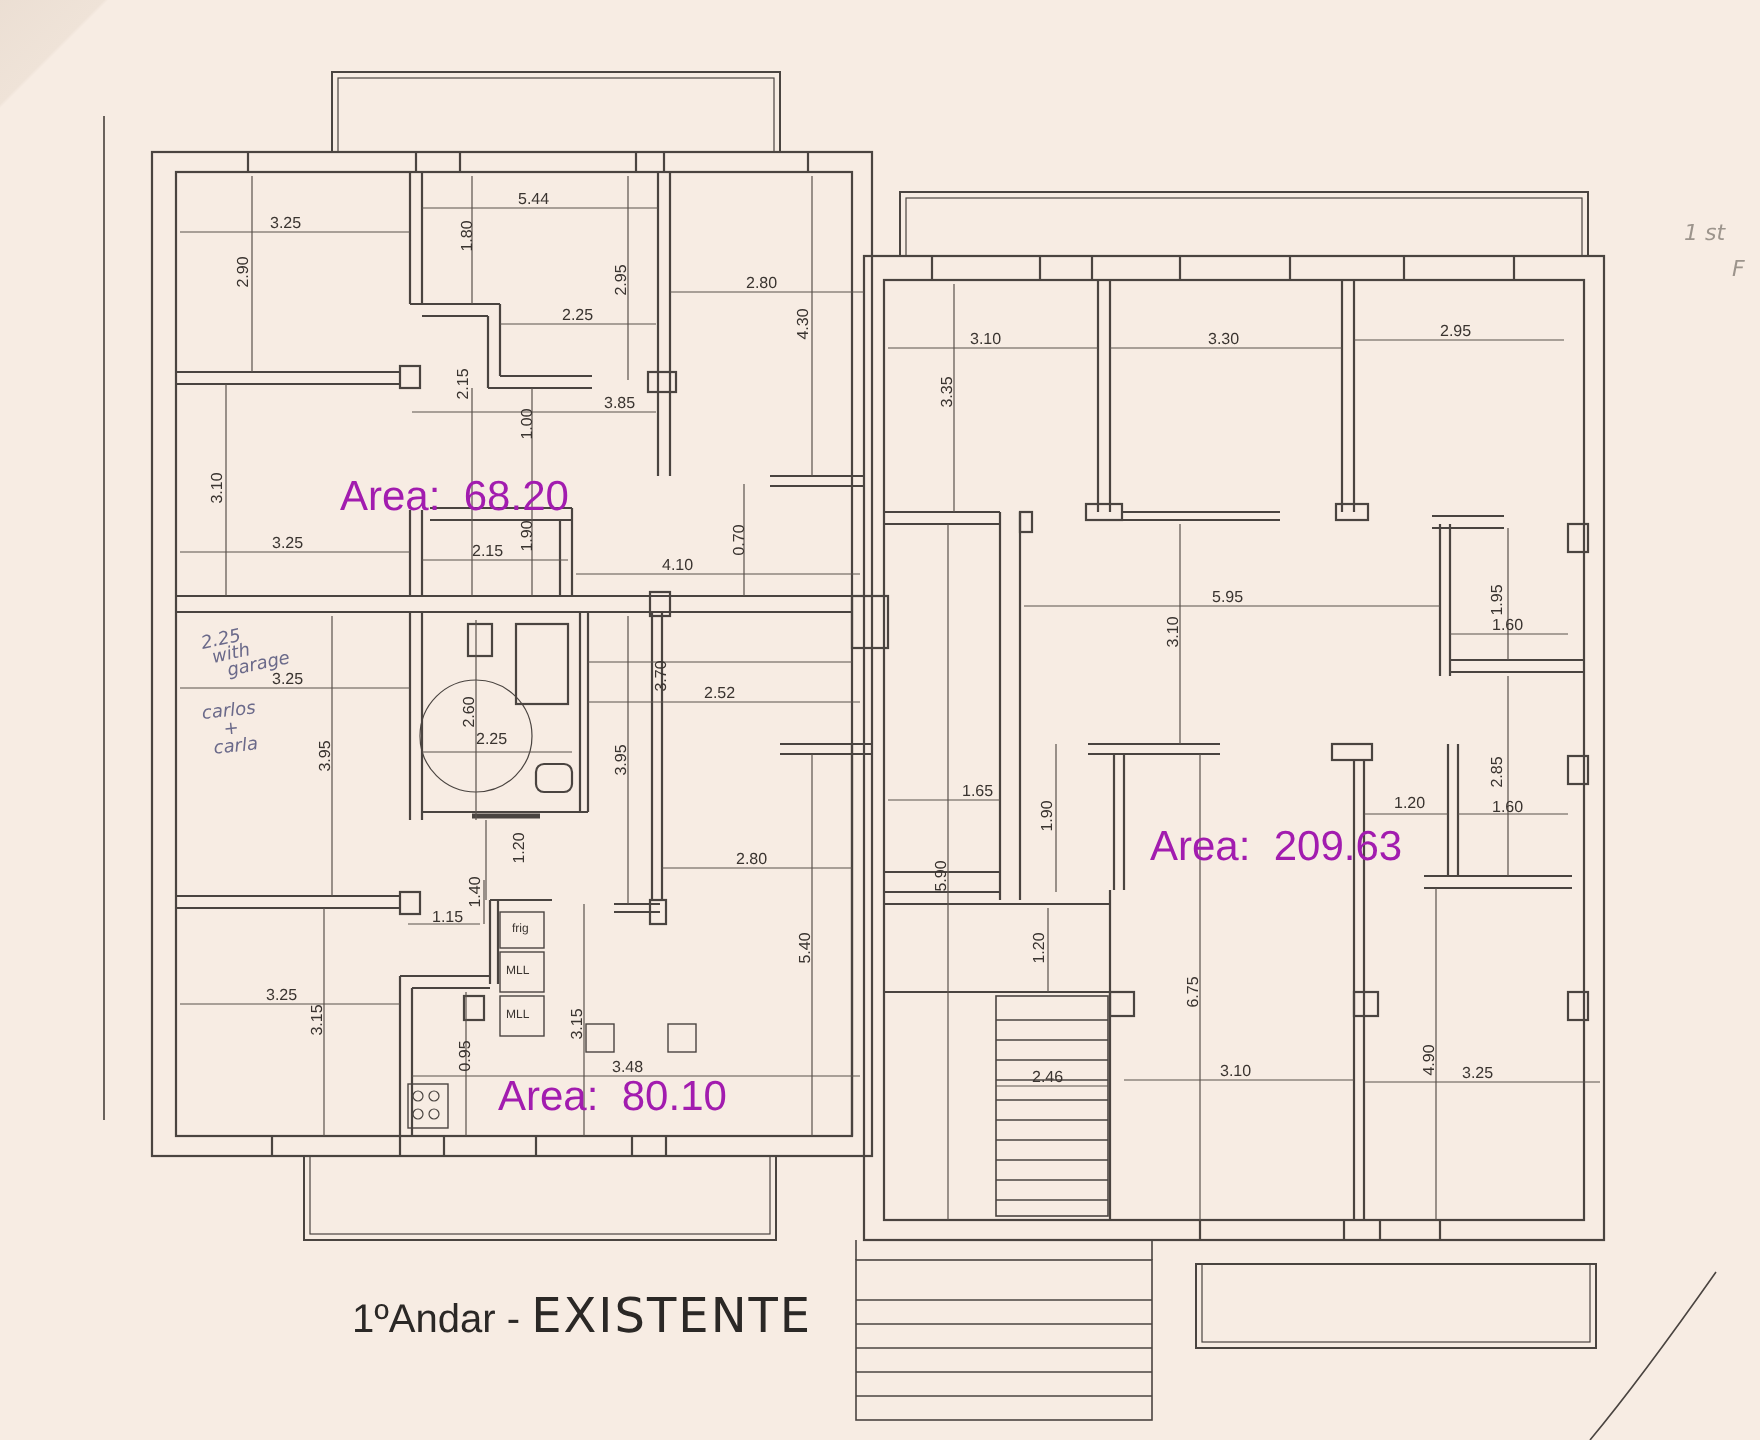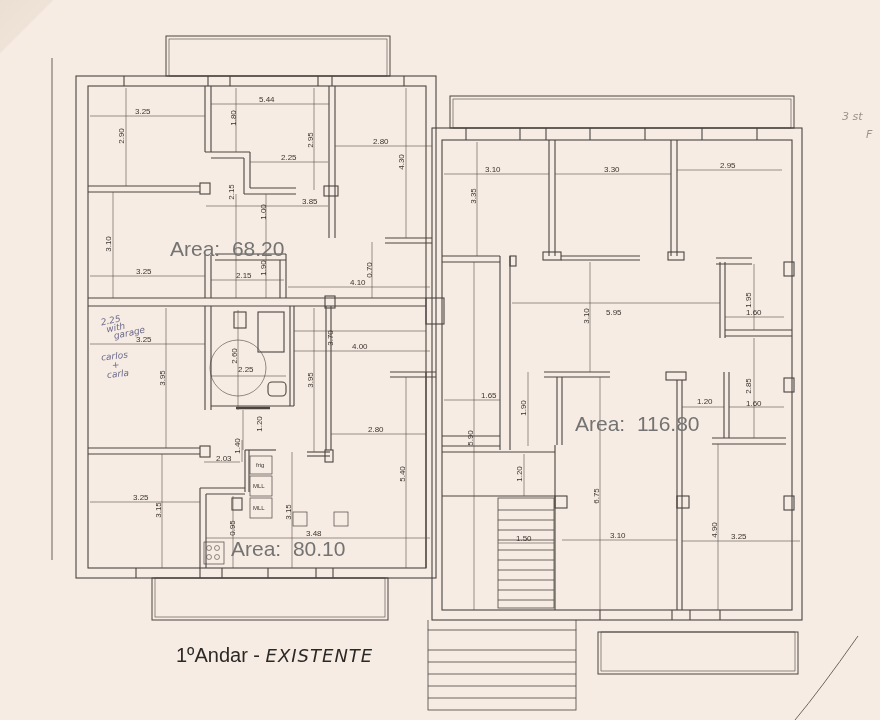--- a/index.html
+++ b/index.html
@@ -14,28 +14,28 @@
     transform: rotate(0deg);
   }
   svg.plan { position: absolute; left: 0; top: 0; }
   .dim {
     position: absolute; font-family: "Liberation Sans", sans-serif;
     font-size: 8px; color: #3a3430; line-height: 1; white-space: nowrap;
   }
   .dim.v { transform: rotate(-90deg); transform-origin: center center; }
   .area {
     position: absolute; font-family: "Liberation Sans", sans-serif;
-    font-size: 21px; color: #737373; white-space: nowrap; line-height: 1;
+    font-size: 21px; color: #a21caf; white-space: nowrap; line-height: 1;
   }
   .title {
     position: absolute; left: 176px; top: 644px;
     font-family: "Liberation Sans", sans-serif; font-size: 20px; color: #2b2826;
     white-space: nowrap;
   }
-  .title .hand { font-style: italic; font-family: "DejaVu Sans", sans-serif; font-size: 18px; letter-spacing: 1px; }
+  .title .hand { font-family: "DejaVu Sans", sans-serif; font-size: 24px; letter-spacing: 1px; }
   .note {
     position: absolute; font-family: "DejaVu Sans", sans-serif; font-style: italic;
     font-size: 9px; color: #6b6a8a; transform: rotate(-12deg); white-space: nowrap;
   }
   .note-corner {
     position: absolute; font-family: "DejaVu Sans", sans-serif; font-style: italic;
     font-size: 11px; color: #9c948c; white-space: nowrap;
   }
   .label-small {
     position: absolute; font-family: "Liberation Sans", sans-serif; font-size: 6px; color: #3a3430;
@@ -300,35 +300,35 @@
   </g>
 
   <path d="M858 636 Q 820 690 795 720" stroke="#4a4440" stroke-width="0.8"></path>
   <line x1="52" y1="58" x2="52" y2="560" stroke="#6a625c" stroke-width="1"></line>
 </svg>
 
 <div class="area" style="left:170px;top:238px;">
   <span>Area:</span>&nbsp;
   <span>68.20</span>
 </div>
-<div class="area" style="left:231px;top:538px;">
+<div class="area" style="left:249px;top:538px;">
   <span>Area:</span>&nbsp;
   <span>80.10</span>
 </div>
 <div class="area" style="left:575px;top:413px;">
   <span>Area:</span>&nbsp;
-  <span>116.80</span>
+  <span>209.63</span>
 </div>
 
 <div class="title">
   <span>1ºAndar</span><span> - </span><span class="hand">EXISTENTE</span>
 </div>
 
 <div class="note-corner" style="left:842px;top:110px;">
-  <span>3 st</span>
+  <span>1 st</span>
 </div>
 <div class="note-corner" style="left:866px;top:128px;">
   <span>F</span>
 </div>
 
 <div class="note" style="left:102px;top:314px;line-height:8px;">
   <div>2.25</div>
   <div style="padding-left:4px">with</div>
   <div style="padding-left:10px">garage</div>
 </div>
@@ -342,37 +342,37 @@
 <div class="label-small" style="left:253px;top:483px;">MLL</div>
 <div class="label-small" style="left:253px;top:505px;">MLL</div>
 
 <div class="dim" style="left:135px;top:108px;">3.25</div>
 <div class="dim" style="left:259px;top:96px;">5.44</div>
 <div class="dim" style="left:281px;top:154px;">2.25</div>
 <div class="dim" style="left:373px;top:138px;">2.80</div>
 <div class="dim" style="left:258px;top:198px;margin-left:44px;">3.85</div>
 <div class="dim" style="left:136px;top:268px;">3.25</div>
 <div class="dim" style="left:236px;top:272px;">2.15</div>
-<div class="dim" style="left:350px;top:279px;">4.10</div>
+<div class="dim" style="left:331px;top:279px;">4.10</div>
 <div class="dim" style="left:485px;top:166px;">3.10</div>
 <div class="dim" style="left:604px;top:166px;">3.30</div>
 <div class="dim" style="left:720px;top:162px;">2.95</div>
-<div class="dim" style="left:606px;top:309px;">5.95</div>
+<div class="dim" style="left:606px;top:295px;">5.95</div>
 <div class="dim" style="left:746px;top:309px;">1.60</div>
 <div class="dim" style="left:746px;top:400px;">1.60</div>
 <div class="dim" style="left:697px;top:398px;">1.20</div>
 <div class="dim" style="left:136px;top:336px;">3.25</div>
 <div class="dim" style="left:238px;top:366px;">2.25</div>
-<div class="dim" style="left:352px;top:343px;">4.00</div>
+<div class="dim" style="left:352px;top:343px;">2.52</div>
 <div class="dim" style="left:368px;top:426px;">2.80</div>
-<div class="dim" style="left:216px;top:455px;">2.03</div>
+<div class="dim" style="left:216px;top:455px;">1.15</div>
 <div class="dim" style="left:133px;top:494px;">3.25</div>
 <div class="dim" style="left:306px;top:530px;">3.48</div>
 <div class="dim" style="left:481px;top:392px;">1.65</div>
-<div class="dim" style="left:516px;top:535px;">1.50</div>
+<div class="dim" style="left:516px;top:535px;">2.46</div>
 <div class="dim" style="left:610px;top:532px;">3.10</div>
 <div class="dim" style="left:731px;top:533px;">3.25</div>
 
 <div class="dim v" style="left:114px;top:132px;">2.90</div>
 <div class="dim v" style="left:226px;top:114px;">1.80</div>
 <div class="dim v" style="left:303px;top:136px;">2.95</div>
 <div class="dim v" style="left:394px;top:158px;">4.30</div>
 <div class="dim v" style="left:224px;top:188px;">2.15</div>
 <div class="dim v" style="left:256px;top:208px;">1.00</div>
 <div class="dim v" style="left:101px;top:240px;">3.10</div>

